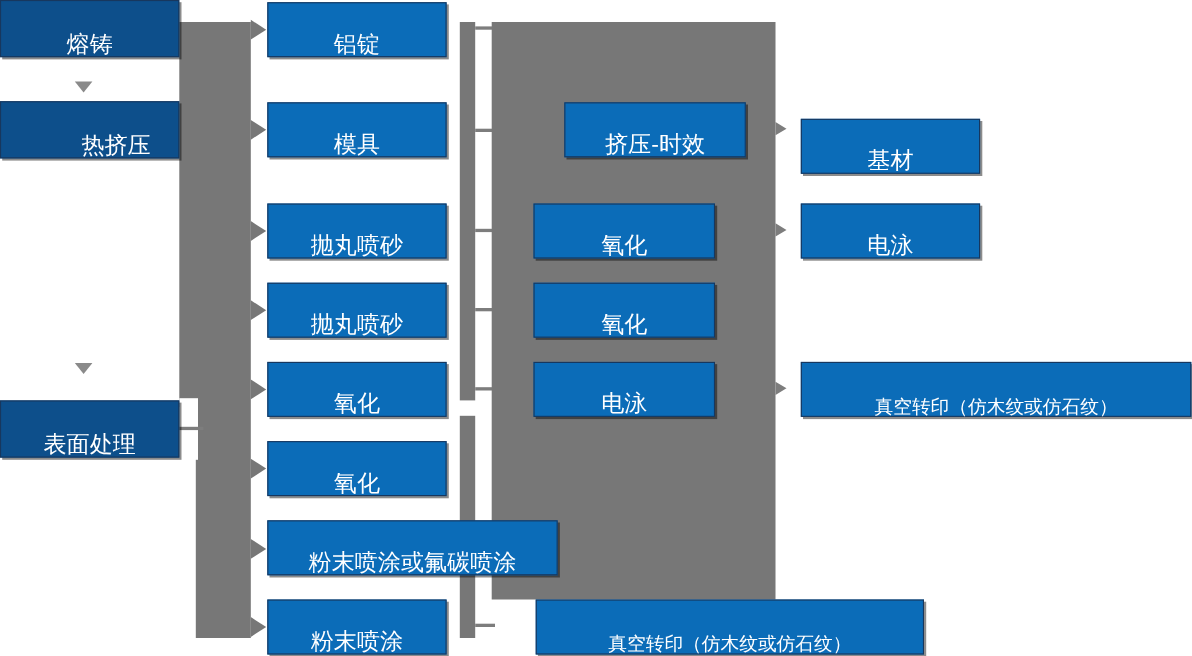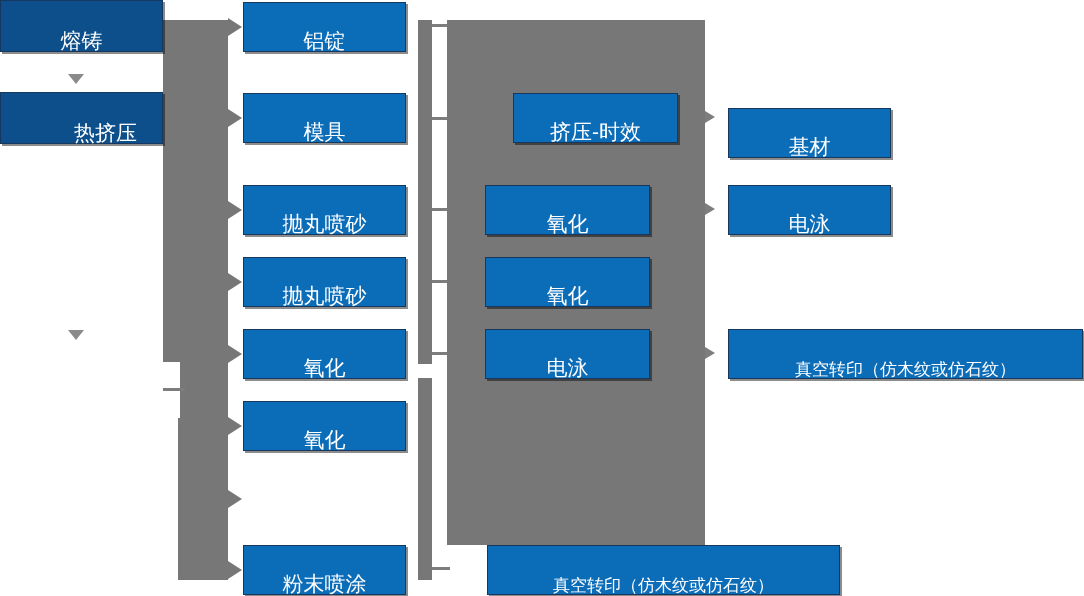--- a/index.html
+++ b/index.html
@@ -75,38 +75,44 @@
   <div class="smallarrow" style="left:705px;top:111px;"></div>
   <div class="smallarrow" style="left:705px;top:203px;"></div>
   <div class="smallarrow" style="left:705px;top:347px;"></div>
 
   <div class="box dark" style="left:0px;top:0px;width:163px;height:52px;">
     <span>熔铸</span>
   </div>
   <div class="box dark" style="left:0px;top:92px;width:163px;height:52px;padding-left:48px;">
     <span>热挤压</span>
   </div>
+  <div class="box dark" style="left:0px;top:364px;width:163px;height:52px;">
+    <span>表面处理</span>
+  </div>
 
   <div class="box bright" style="left:243px;top:2px;width:163px;height:50px;">
     <span>铝锭</span>
   </div>
   <div class="box bright" style="left:243px;top:93px;width:163px;height:50px;">
     <span>模具</span>
   </div>
   <div class="box bright" style="left:243px;top:185px;width:163px;height:50px;">
     <span>抛丸喷砂</span>
   </div>
   <div class="box bright" style="left:243px;top:257px;width:163px;height:50px;">
     <span>抛丸喷砂</span>
   </div>
   <div class="box bright" style="left:243px;top:329px;width:163px;height:50px;">
     <span>氧化</span>
   </div>
   <div class="box bright" style="left:243px;top:401px;width:163px;height:50px;">
     <span>氧化</span>
+  </div>
+  <div class="box bright" style="left:243px;top:473px;width:264px;height:50px;">
+    <span>粉末喷涂或氟碳喷涂</span>
   </div>
   <div class="box bright" style="left:243px;top:545px;width:163px;height:50px;">
     <span>粉末喷涂</span>
   </div>
 
   <div class="box bright" style="left:485px;top:93px;width:165px;height:50px;margin-left:28px;">
     <span>挤压-时效</span>
   </div>
   <div class="box bright" style="left:485px;top:185px;width:165px;height:50px;">
     <span>氧化</span>

